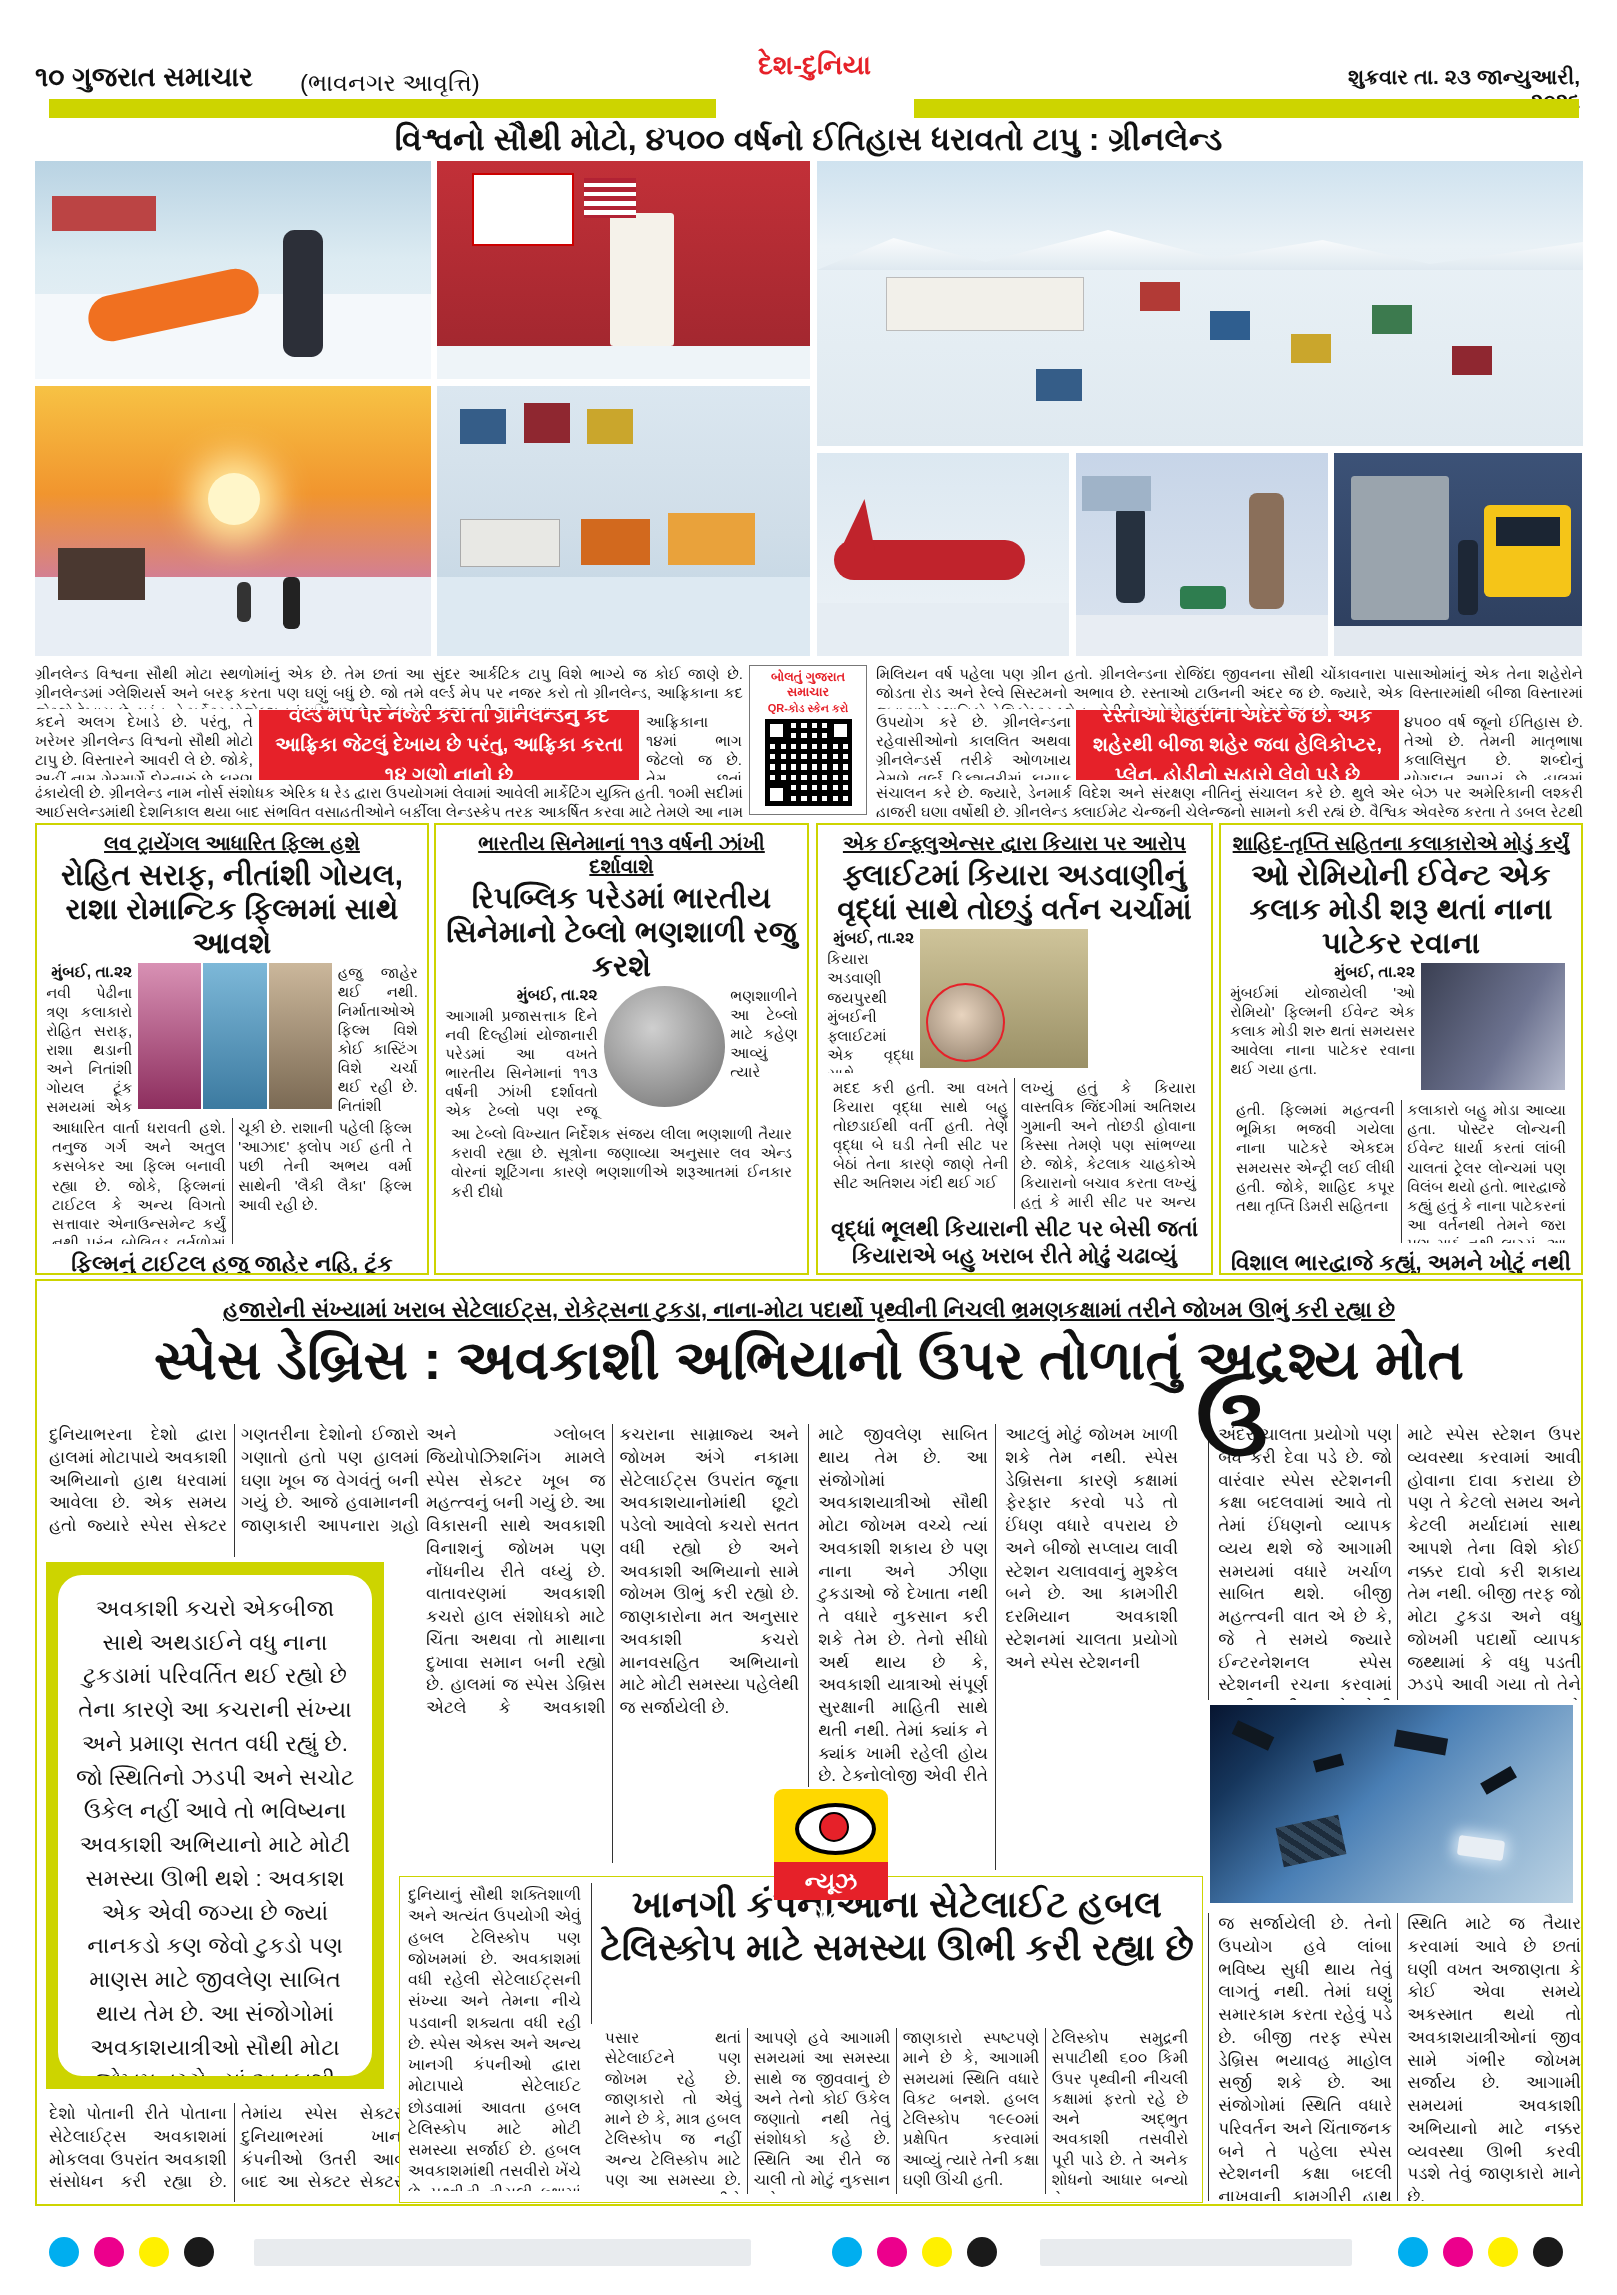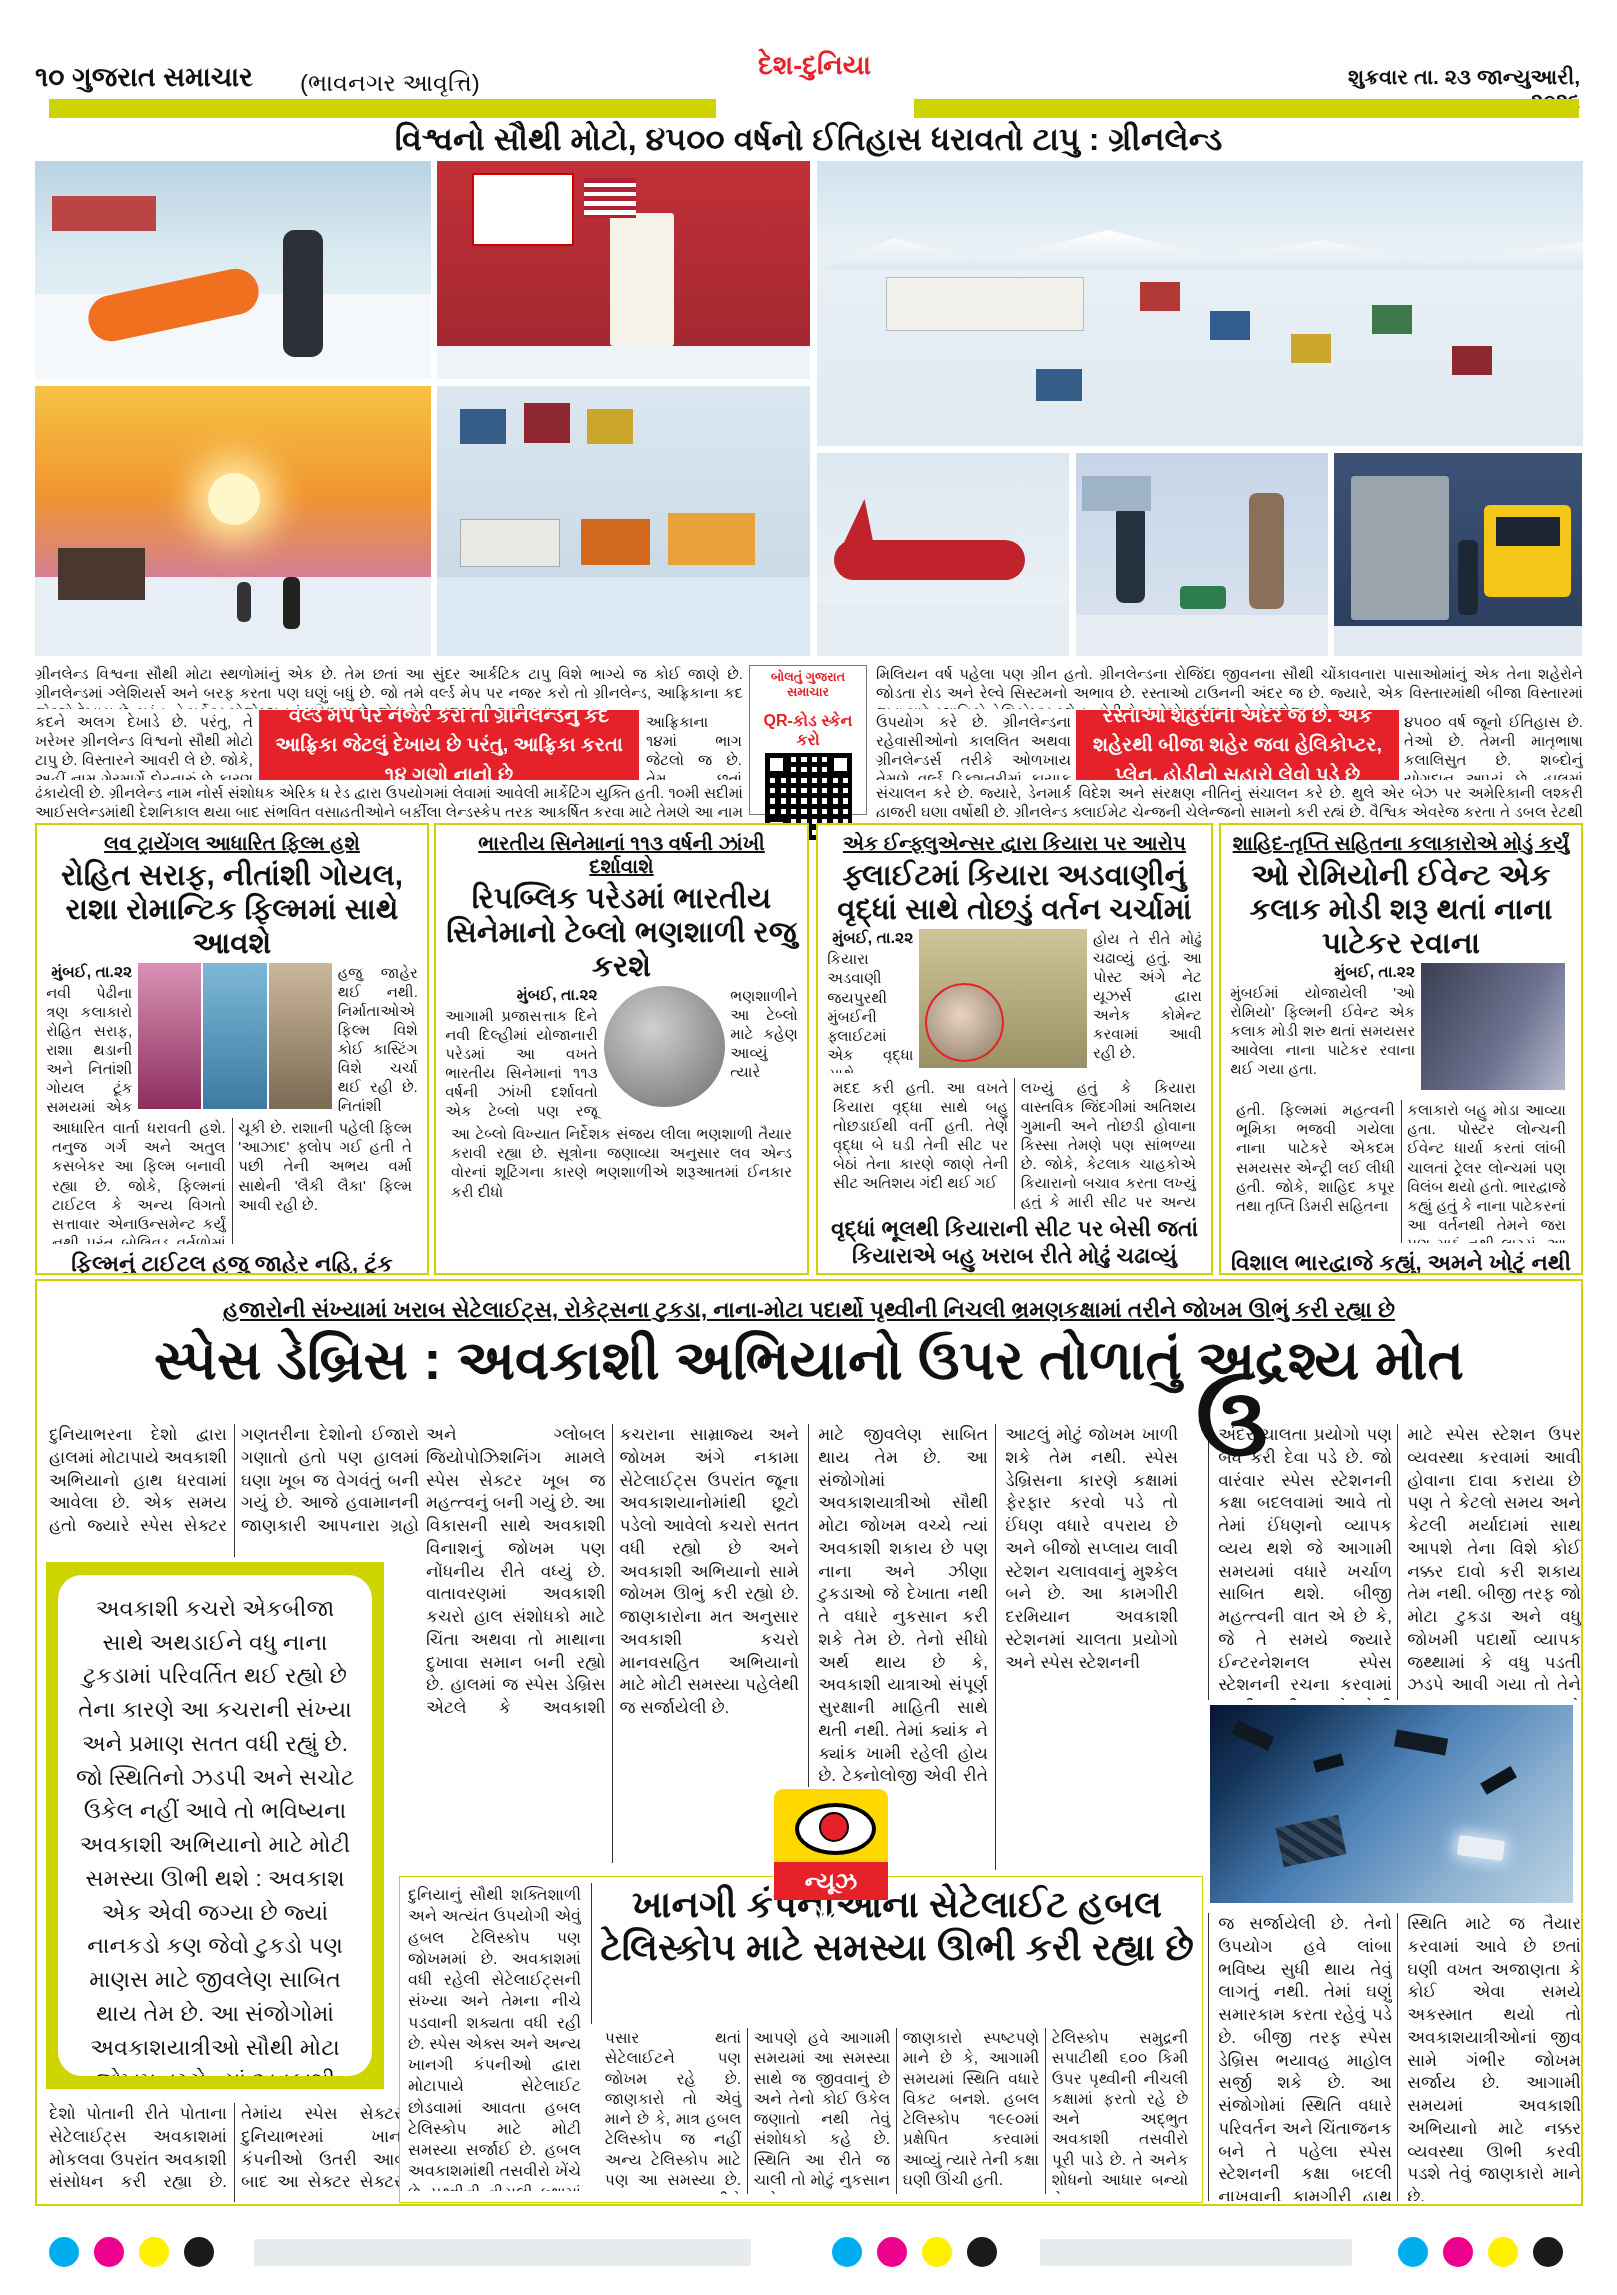--- a/index.html
+++ b/index.html
@@ -110,21 +110,21 @@
   </div>
 
   <div class="abs sm j clip" style="left:35px;top:664px;width:708px;height:45px;">ગ્રીનલેન્ડ વિશ્વના સૌથી મોટા સ્થળોમાંનું એક છે. તેમ છતાં આ સુંદર આર્કટિક ટાપુ વિશે ભાગ્યે જ કોઈ જાણે છે. ગ્રીનલેન્ડમાં ગ્લેશિયર્સ અને બરફ કરતા પણ ઘણું બધું છે. જો તમે વર્લ્ડ મેપ પર નજર કરો તો ગ્રીનલેન્ડ, આફ્રિકાના કદ જેટલો દેખાય છે. પરંતુ, તે મર્કેટર પ્રોજેક્શનનું પરિણામ છે. જે ધ્રુવોની નજીકની જમીનના</div>
   <div class="abs sm j clip" style="left:35px;top:712px;width:218px;height:68px;">કદને અલગ દેખાડે છે. પરંતુ, તે ખરેખર ગ્રીનલેન્ડ વિશ્વનો સૌથી મોટો ટાપુ છે. વિસ્તારને આવરી લે છે. જોકે, અહીં નામ ગેરમાર્ગે દોરનારું છે કારણ કે,</div>
   <div class="redbox" style="left:259px;top:710px;width:380px;height:70px;">વર્લ્ડ મેપ પર નજર કરો તો ગ્રીનલેન્ડનું કદ આફ્રિકા જેટલું દેખાય છે પરંતુ, આફ્રિકા કરતા ૧૪ ગણો નાનો છે</div>
   <div class="abs sm j clip" style="left:646px;top:712px;width:96px;height:68px;">આફ્રિકાના ૧૪માં ભાગ જેટલો જ છે. તેમ છતાં ગ્રીનલેન્ડ ૨.૧૬ મિલિયન ચોરસ કિમી ફક્ત ૫૬,૦૦૦ રહેવાસીઓ જ રહે છે. તેનું લગભગ ૮૦ ટકા જમીન બરફની ચાદરથી</div>
   <div class="abs sm j clip" style="left:35px;top:783px;width:708px;height:34px;">ઢંકાયેલી છે. ગ્રીનલેન્ડ નામ નોર્સ સંશોધક એરિક ધ રેડ દ્વારા ઉપયોગમાં લેવામાં આવેલી માર્કેટિંગ યુક્તિ હતી. ૧૦મી સદીમાં આઈસલેન્ડમાંથી દેશનિકાલ થયા બાદ સંભવિત વસાહતીઓને બર્ફીલા લેન્ડસ્કેપ તરફ આકર્ષિત કરવા માટે તેમણે આ નામ પસંદ કર્યું હતું. રસપ્રદ વાત એ છે કે, લાખો વર્ષ પહેલા આ નામ તકનીકી રીતે સાચું હતું. વૈજ્ઞાનિકોએ તાજેતરમાં બે માઈલ બરફ નીચે ક્રાયોજેનિકલી થીજી ગયેલી પ્રાચીન ગંદકી શોધી કાઢી હતી. જે સાબિત કરે છે કે ટાપુ ખરેખર ૨.૫</div>
 
   <div class="abs" style="left:749px;top:665px;width:118px;height:150px;border:1.7px solid #777;box-sizing:border-box;padding:3.5px;text-align:center;">
     <div class="red b" style="font-size:12.7px;line-height:1.2;">બોલતું ગુજરાત સમાચાર</div>
-    <div class="red b" style="font-size:16px;line-height:1.2;margin-top:11px;">QR-કોડ સ્કેન કરો</div>
+    <div class="red b" style="font-size:11px;line-height:1.2;margin-top:2px;">QR-કોડ સ્કેન કરો</div>
     <div class="qr">
       <div class="finder" style="left:0;top:0;"></div>
       <div class="finder" style="right:0;top:0;"></div>
       <div class="finder" style="left:0;bottom:0;"></div>
     </div>
   </div>
 
   <div class="abs sm j clip" style="left:876px;top:664px;width:707px;height:45px;">મિલિયન વર્ષ પહેલા પણ ગ્રીન હતો. ગ્રીનલેન્ડના રોજિંદા જીવનના સૌથી ચોંકાવનારા પાસાઓમાંનું એક તેના શહેરોને જોડતા રોડ અને રેલ્વે સિસ્ટમનો અભાવ છે. રસ્તાઓ ટાઉનની અંદર જ છે. જ્યારે, એક વિસ્તારમાંથી બીજા વિસ્તારમાં જવા માટે સ્થાનિકો હેલિકોપ્ટર-પ્લેન, હોડી કે, સ્નોમોબાઈલ અને ડોગલેજનનો</div>
   <div class="abs sm j clip" style="left:876px;top:712px;width:195px;height:68px;">ઉપયોગ કરે છે. ગ્રીનલેન્ડના રહેવાસીઓનો કાલલિત અથવા ગ્રીનલેન્ડર્સ તરીકે ઓળખાય તેમણે વર્લ્ડ ડિક્શનરીમાં કાયાક અને ઈગ્લુ જેવા ગ્રીનલેન્ડ, ડેનમાર્કની અંદર આવેલો એક સ્વાયત</div>
   <div class="redbox" style="left:1076px;top:710px;width:323px;height:70px;">રસ્તાઓ શહેરોની અંદર જ છે. એક શહેરથી બીજા શહેર જવા હેલિકોપ્ટર, પ્લેન, હોડીનો સહારો લેવો પડે છે</div>
@@ -173,21 +173,20 @@
     <div class="kicker">એક ઈન્ફ્લુએન્સર દ્વારા કિયારા પર આરોપ</div>
     <div class="arthead">ફ્લાઈટમાં કિયારા અડવાણીનું વૃદ્ધાં સાથે તોછડું વર્તન ચર્ચામાં</div>
     <div class="artrow" style="height:144px;">
       <div style="width:87px;">
         <div class="dateline">મુંબઈ, તા.૨૨</div>
         <div class="sm j">કિયારા અડવાણી જયપુરથી મુંબઈની ફ્લાઈટમાં એક વૃદ્ધા સાથે તોછડાઈથી વર્તી હોવાનો આક્ષેપ થયો છે.</div>
       </div>
       <div style="width:168px;height:139px;position:relative;background:linear-gradient(#cfc49a,#9a9066);flex:none;">
         <div style="position:absolute;left:5.8px;bottom:5.8px;width:75px;height:75px;border-radius:50%;border:2.9px solid #e62129;background:radial-gradient(circle at 45% 40%,#e8d4bf,#8c7a66);"></div>
       </div>
-      <div style="width:110px;" class="sm j">હોય તે રીતે મોઢું ચઢાવ્યું હતું. આ પોસ્ટ અંગે નેટ યૂઝર્સ દ્વારા અનેક કોમેન્ટ કરવામાં આવી રહી છે.</div>
     </div>
     <div class="artcols sm j" style="height:131px;">
       <div>મદદ કરી હતી. આ વખતે કિયારા વૃદ્ધા સાથે બહુ તોછડાઈથી વર્તી હતી. તેણે વૃદ્ધા બે ઘડી તેની સીટ પર બેઠાં તેના કારણે જાણે તેની સીટ અતિશય ગંદી થઈ ગઈ</div>
       <div>લખ્યું હતું કે કિયારા વાસ્તવિક જિંદગીમાં અતિશય ગુમાની અને તોછડી હોવાના કિસ્સા તેમણે પણ સાંભળ્યા છે. જોકે, કેટલાક ચાહકોએ કિયારાનો બચાવ કરતા લખ્યું હતું કે મારી સીટ પર અન્ય કોઈ વ્યક્તિ બેસી જાય તો મારું રિએક્શન પણ કિયારા જેવું જ હોય. કિયારાએ જે કર્યું તે બહુ સહજ હતું.</div>
     </div>
     <div class="strap">વૃદ્ધાં ભૂલથી કિયારાની સીટ પર બેસી જતાં કિયારાએ બહુ ખરાબ રીતે મોઢું ચઢાવ્યું</div>
   </div>
 
   <div class="artbox" style="left:1219px;top:823px;width:364px;height:452px;">
     <div class="kicker">શાહિદ-તૃપ્તિ સહિતના કલાકારોએ મોડું કર્યું</div>

